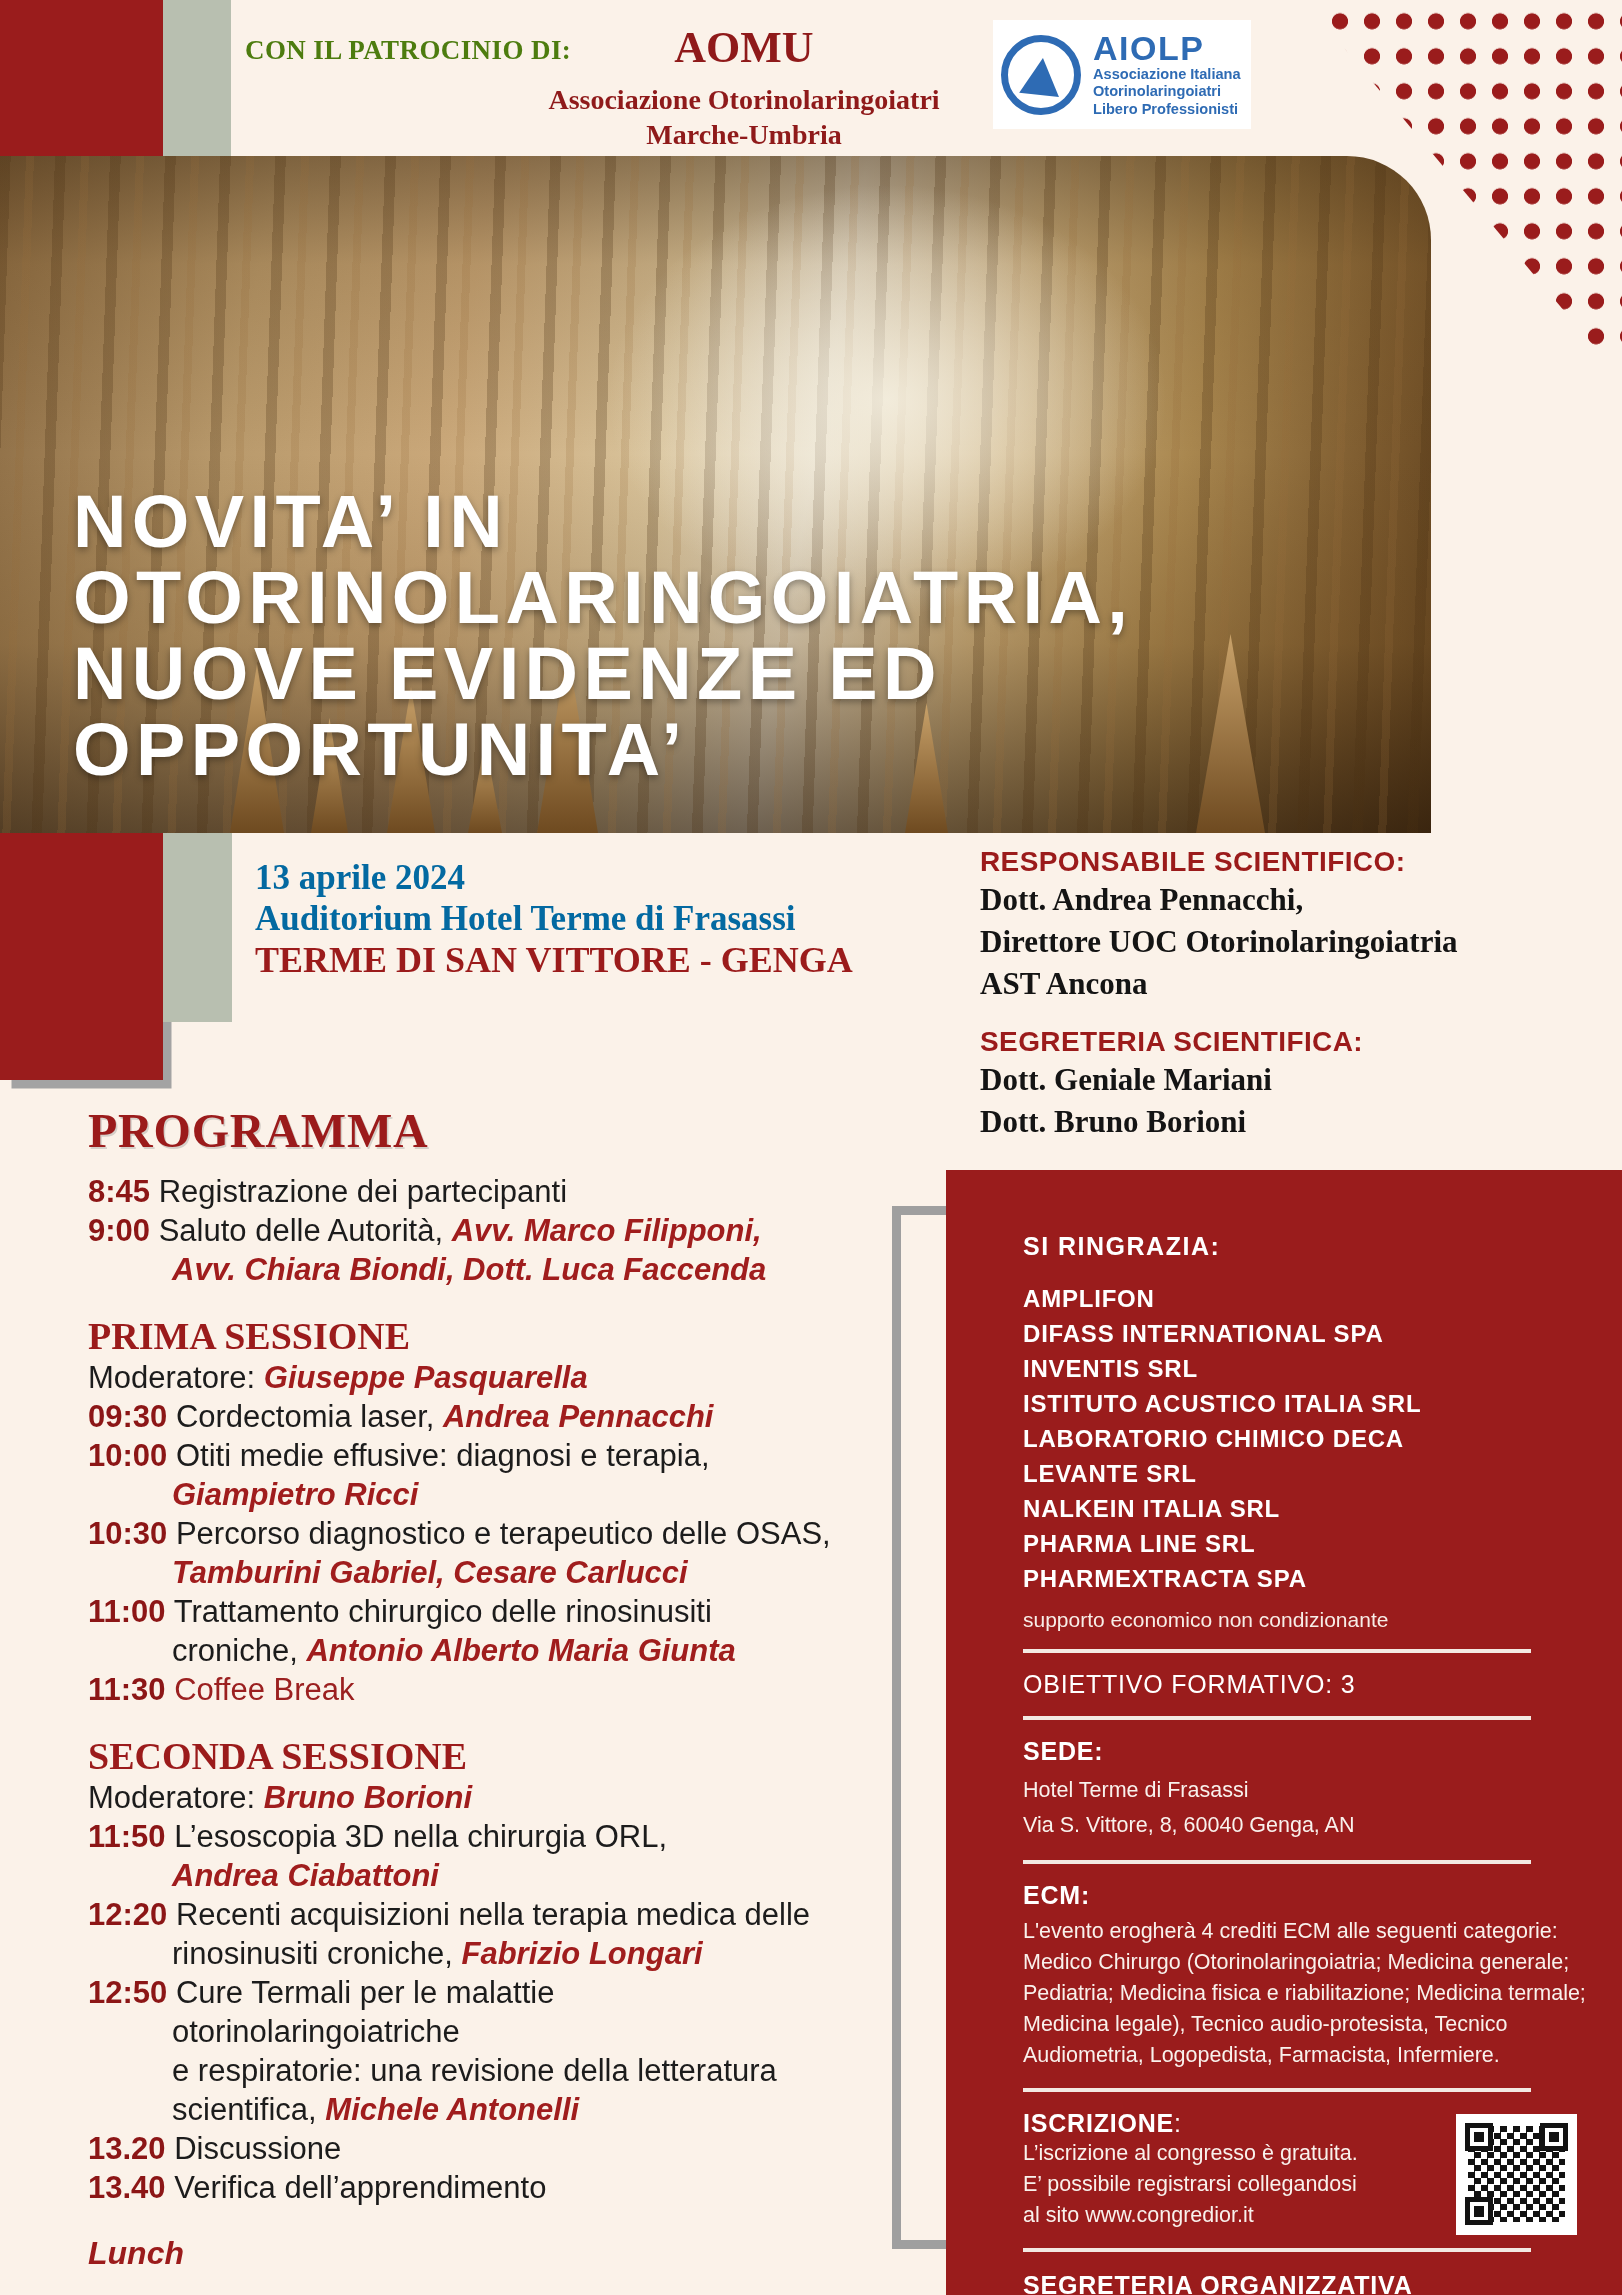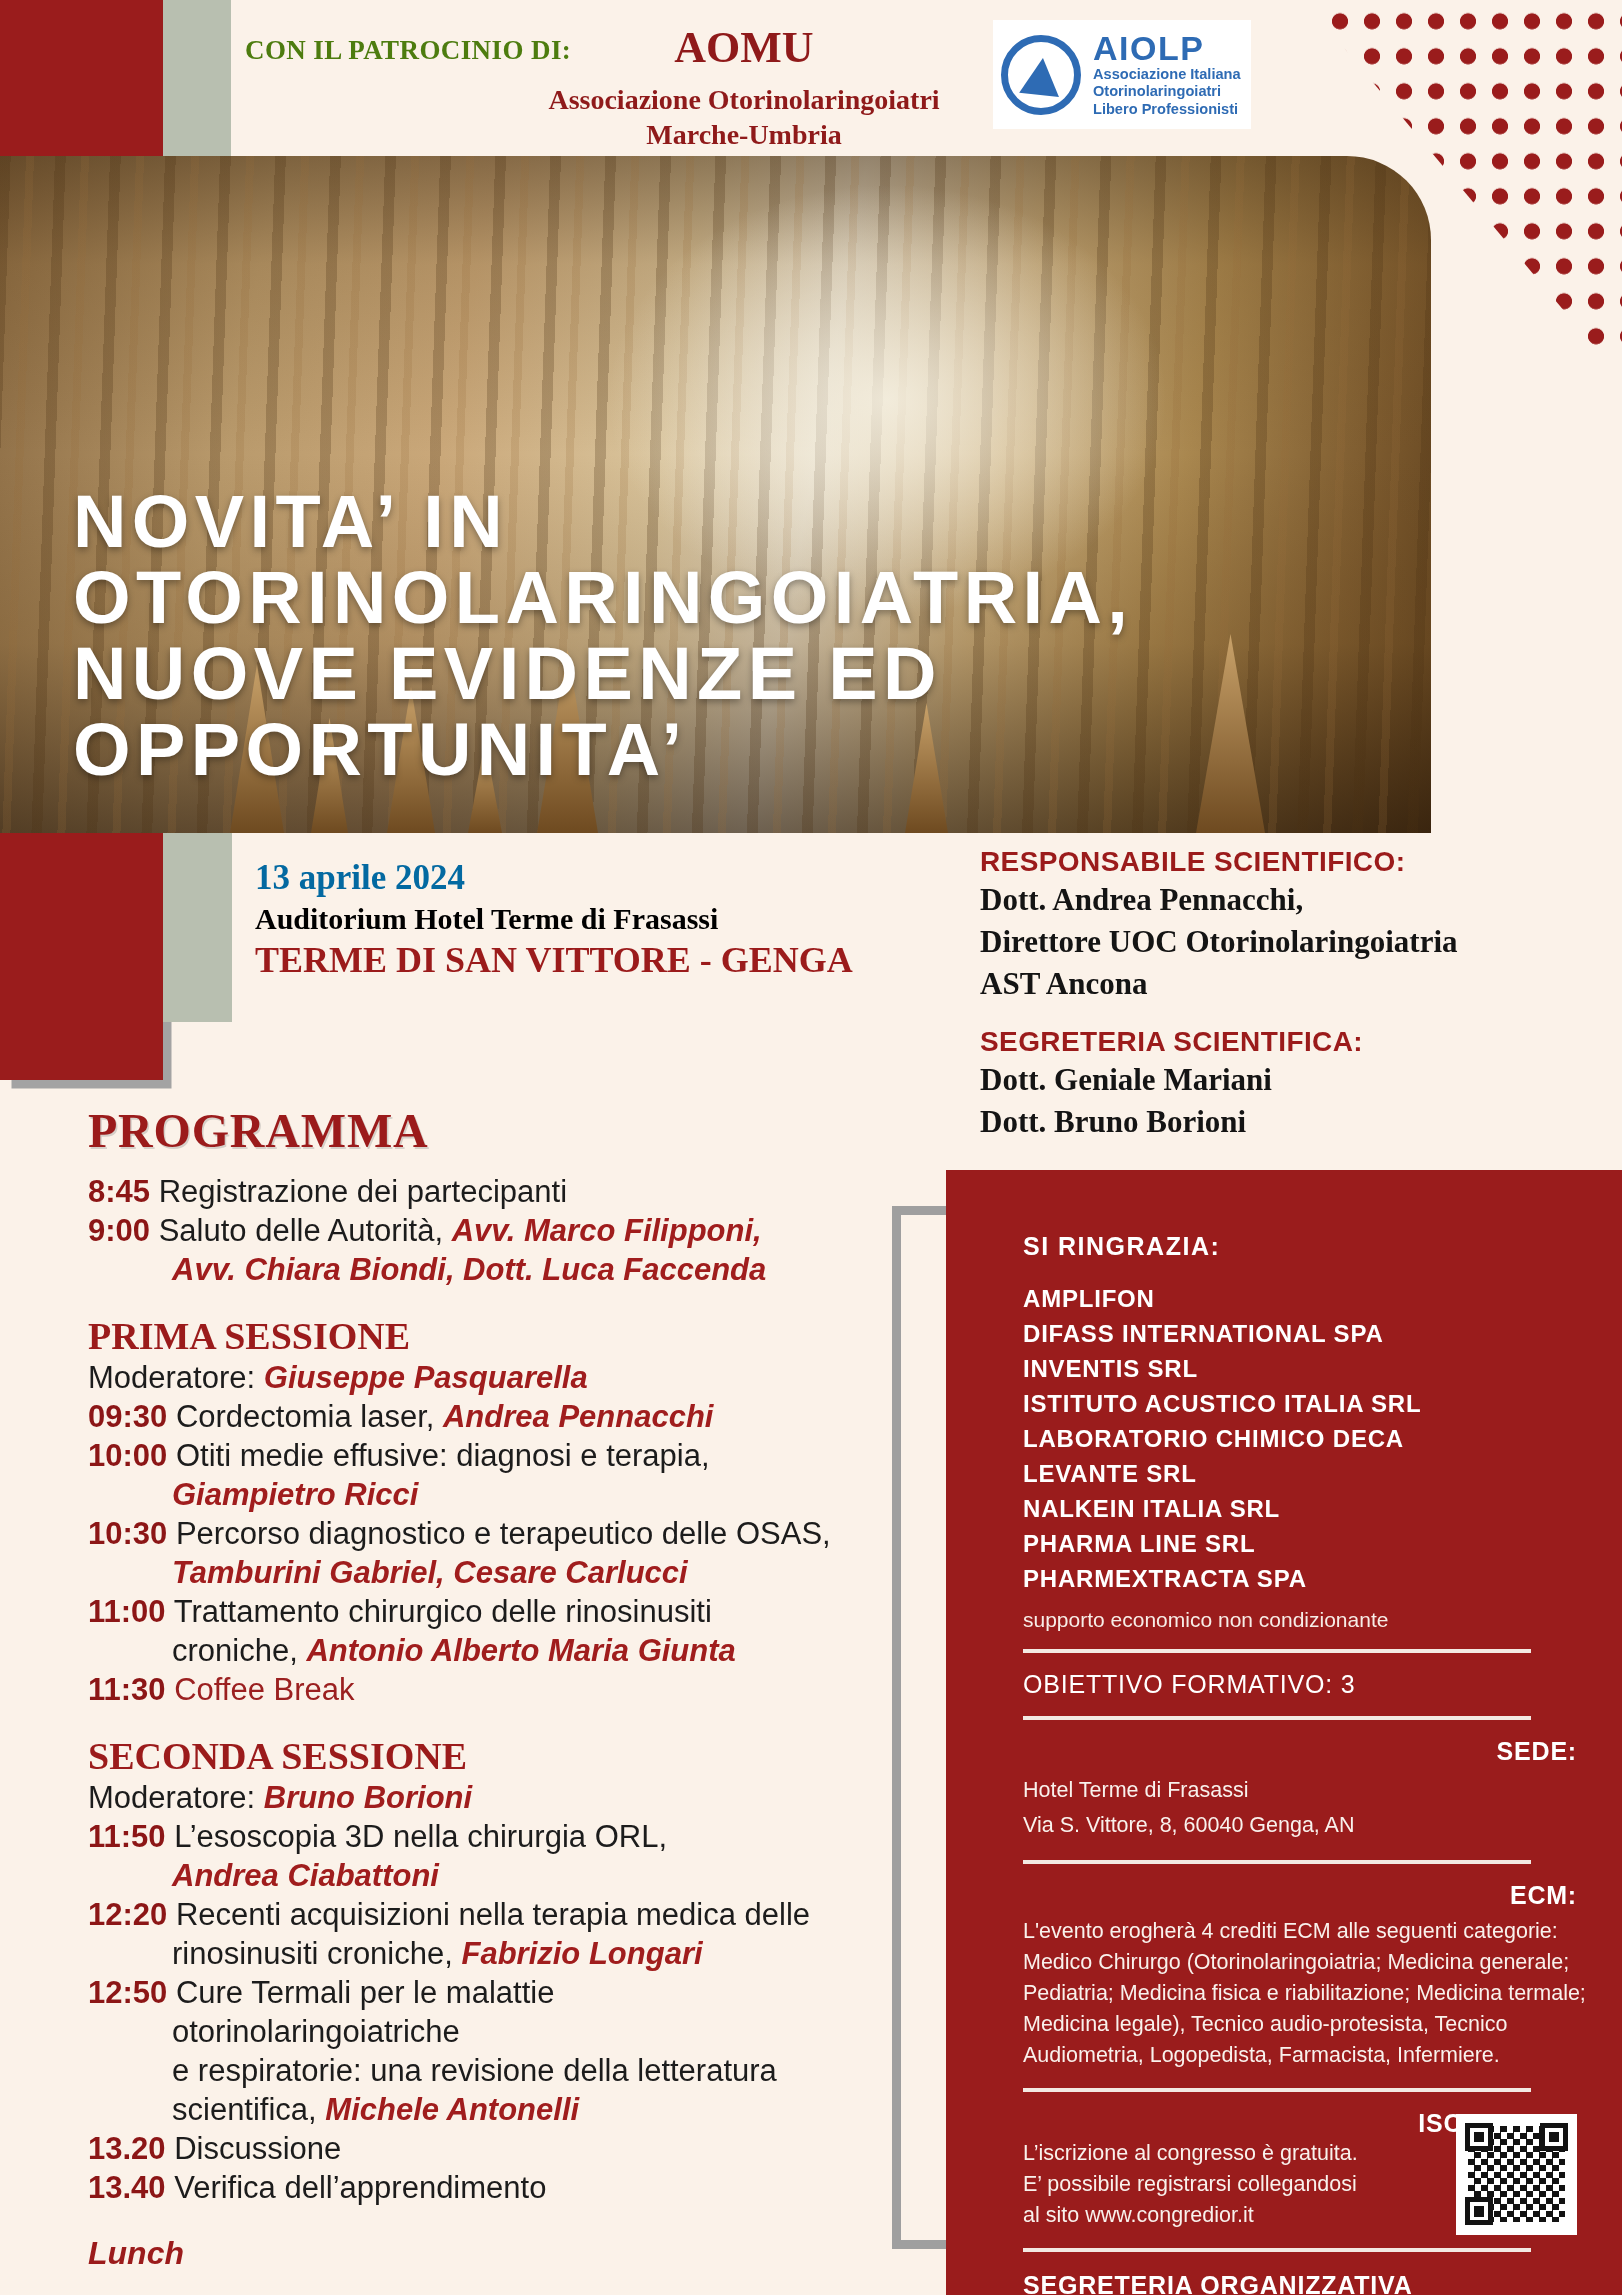--- a/index.html
+++ b/index.html
@@ -58,21 +58,21 @@
   .stal.s6{left:905px;width:43px;height:130px;}
   .stal.s7{left:1196px;width:69px;height:199px;}
 
   .hero-title{position:absolute;left:73px;top:328px;color:#fff;font-weight:700;
               font-size:74px;line-height:76px;letter-spacing:5.4px;
               text-shadow:0 3.1px 7.7px rgba(0,0,0,.35);}
 
   
   .event{position:absolute;left:255px;top:857px;font-family:"Liberation Serif",serif;font-weight:700;}
   .event .date{font-size:35px;line-height:41px;color:#0369a1;}
-  .event .venue{font-size:30px;line-height:41px;color:#000000;}
+  .event .venue{font-size:35px;line-height:41px;color:#0369a1;}
   .event .loc{font-size:36px;line-height:43px;color:#9B1B1B;}
 
   .people{position:absolute;left:980px;top:845px;}
   .p-head{font-size:28px;font-weight:700;color:#9B1B1B;letter-spacing:0.4px;line-height:34px;}
   .p-line{font-family:"Liberation Serif",serif;font-weight:700;font-size:31px;line-height:42px;
           color:#141414;white-space:nowrap;}
   .people .gap{height:20px;}
 
   
   .program{position:absolute;left:88px;top:1103px;width:874px;}
@@ -90,21 +90,21 @@
 
   
   .panel{position:absolute;left:946px;top:1170px;width:677px;height:1126px;background:#9A1C1C;
          color:#fff;box-sizing:border-box;padding:46px 46px 0 77px;overflow:hidden;}
   .si-head{font-size:25px;line-height:31px;letter-spacing:1.5px;font-weight:700;margin-top:15.3px;}
   .sponsor{font-size:24px;font-weight:700;letter-spacing:0.8px;line-height:35px;white-space:nowrap;}
   .sponsors{margin-top:18.4px;}
   .note{font-size:21px;font-weight:400;margin-top:12.3px;color:#F7EDE7;}
   .rule{height:3.8px;background:#F3E9E2;width:508px;margin:17px 0;}
   .objective{font-size:25px;font-weight:400;letter-spacing:0.8px;}
-  .sec-head{font-size:25px;font-weight:700;letter-spacing:0.8px;text-align:right;}
+  .sec-head{font-size:25px;font-weight:700;letter-spacing:0.8px;}
   .lightln{font-size:21.5px;font-weight:400;line-height:35px;color:#F9F1EC;white-space:nowrap;}
   .ecm-par{margin-top:6.1px;}
   .ecm-par .lightln{line-height:31px;}
   .sede-lines{margin-top:7.7px;}
 
   .iscr{position:relative;}
   .iscr-lines .lightln{line-height:31px;}
   .qr{position:absolute;right:0px;top:4.6px;width:121px;height:121px;background:#fff;}
   .qr-pattern{position:absolute;inset:12.3px;
               background-image:repeating-conic-gradient(#121212 0 25%,rgba(0,0,0,0) 0 50%);

